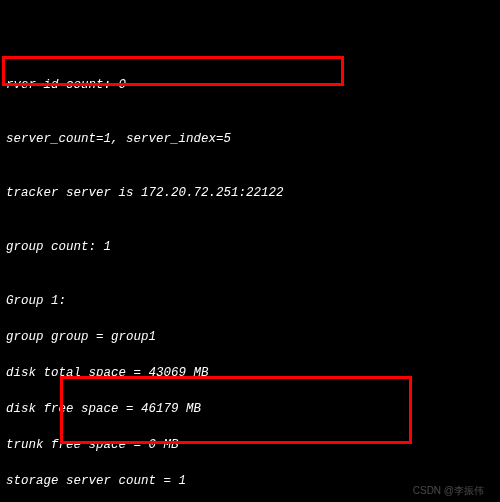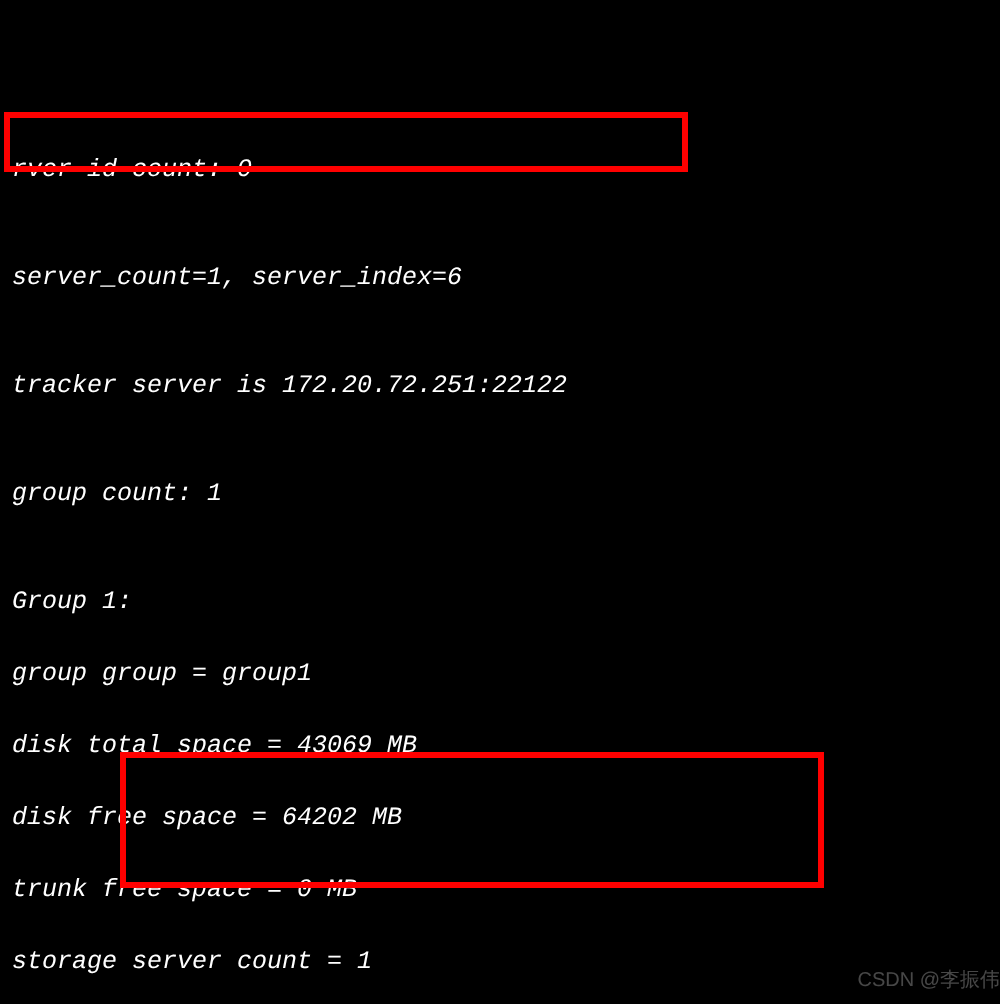--- a/index.html
+++ b/index.html
@@ -19,44 +19,44 @@
     .line { display: block; font-style: italic; }
     .hl-box {
       position: absolute;
       border: 3px solid #f00;
       pointer-events: none;
     }
     .hl1 { left: 2px; top: 56px; width: 342px; height: 30px; }
     .hl2 { left: 60px; top: 376px; width: 352px; height: 68px; }
     .watermark {
       position: absolute;
-      right: 0;
+      right: 16px;
       bottom: 2px;
       font-size: 10px;
       color: rgba(255,255,255,0.28);
       font-family: sans-serif;
     }
   </style>
 </head>
 <body>
 
 
 
 <span class="line">rver id count: 0</span>
 <span class="line"></span>
-<span class="line">server_count=1, server_index=6</span>
+<span class="line">server_count=1, server_index=5</span>
 <span class="line"></span>
 <span class="line">tracker server is 172.20.72.251:22122</span>
 <span class="line"></span>
 <span class="line">group count: 1</span>
 <span class="line"></span>
 <span class="line">Group 1:</span>
 <span class="line">group group = group1</span>
 <span class="line">disk total space = 43069 MB</span>
-<span class="line">disk free space = 64202 MB</span>
+<span class="line">disk free space = 46179 MB</span>
 <span class="line">trunk free space = 0 MB</span>
 <span class="line">storage server count = 1</span>
 
 
 
 
 
 
 
 <span class="line"></span>

